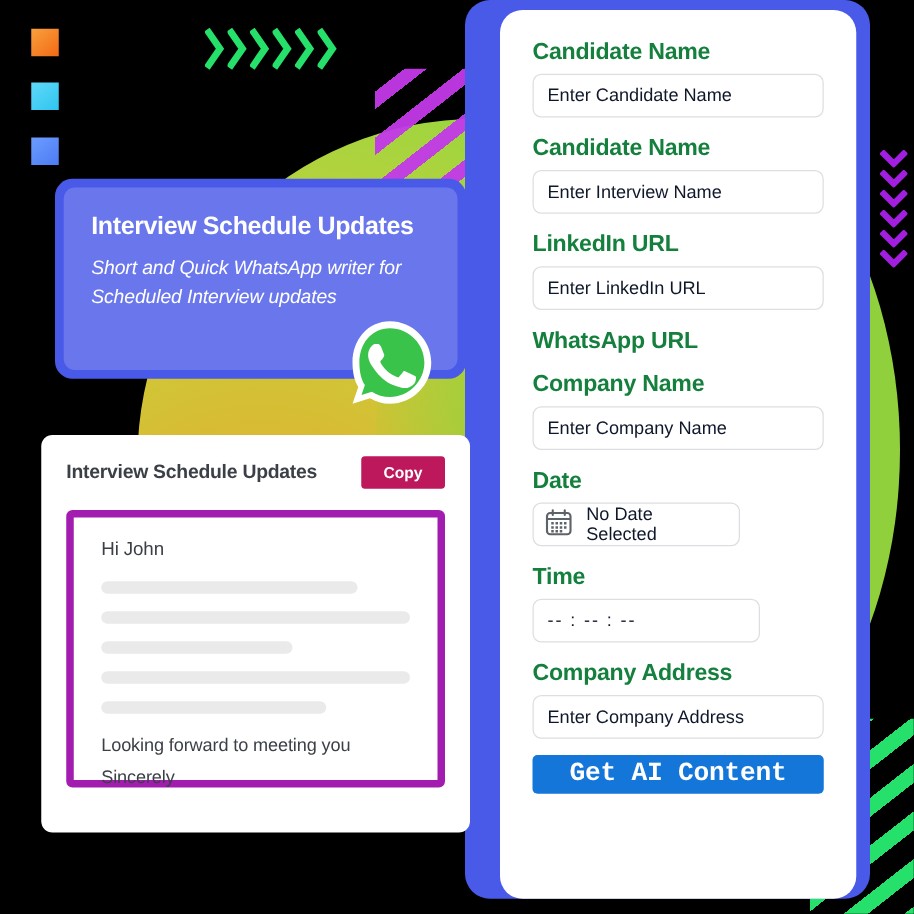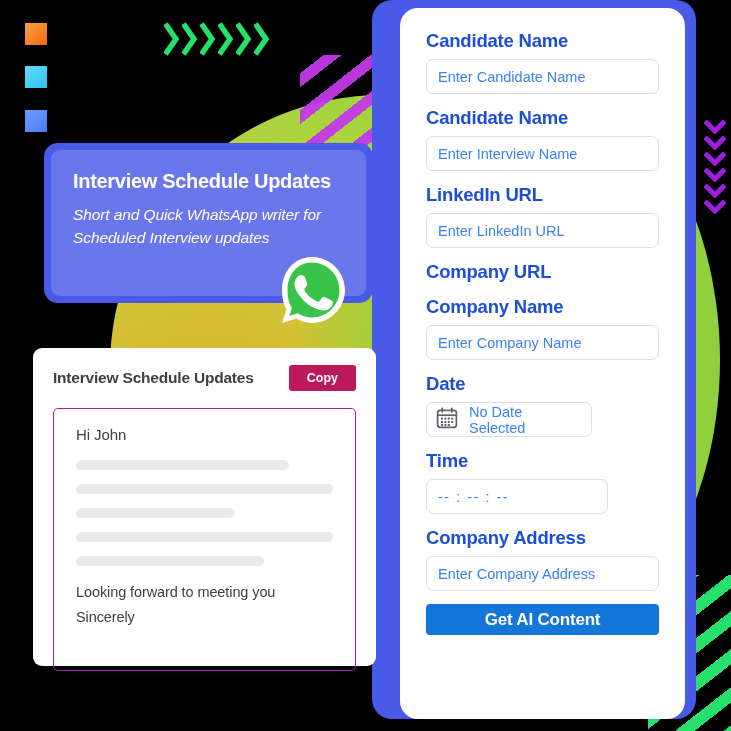--- a/index.html
+++ b/index.html
@@ -66,37 +66,37 @@
   .form-card {
     position:absolute; left:400px; top:8px;
     width:285px; height:711px;
     background:#fff;
     border-radius:18px;
     padding:22px 26px 0 26px;
     overflow:hidden;
   }
   .field { margin-bottom:13px; }
   .field-label {
-    font-size:18.5px; font-weight:bold; color:#1d4ed8;
+    font-size:18.5px; font-weight:bold; color:#15803d;
     letter-spacing:-.2px; margin-bottom:7px;
   }
   .field-input {
     height:35px; border:1px solid #dcdee1; border-radius:7px;
     display:flex; align-items:center; padding:0 11px;
-    font-size:14.5px; color:#3b82f6; background:#fff;
+    font-size:14.5px; color:#0f172a; background:#fff;
   }
   .field-input.with-icon { width:166px; gap:11px; padding-left:9px; }
   .field-input.time { width:182px; letter-spacing:1.5px; }
   .cal-icon { flex:0 0 auto; }
   .submit-btn {
     margin-top:6px;
     width:100%; height:31px;
     background:#1376d8; color:#fff; border:none; border-radius:4px;
-    font-size:17px; font-weight:bold; letter-spacing:-.2px;
-    font-family:Liberation Sans, sans-serif;
+    font-size:21px; font-weight:bold; letter-spacing:-.2px;
+    font-family:Liberation Mono, monospace;
     display:flex; align-items:center; justify-content:center;
     cursor:pointer;
   }
 
   
   .promo-outer {
     position:absolute; left:44px; top:143px;
     width:329px; height:160px;
     background:#4a5ae8;
     border-radius:14px;
@@ -129,22 +129,22 @@
     margin-bottom:17px;
   }
   .preview-title { font-size:15.5px; font-weight:bold; color:#3b3f46; letter-spacing:-.2px; }
   .copy-btn {
     background:#be185d; color:#fff; border:none;
     font-family:"Liberation Sans", sans-serif;
     font-size:12.5px; font-weight:bold;
     padding:6px 18px; border-radius:3px; cursor:pointer;
   }
   .preview-body {
-    border:1px solid #a21caf; border-radius:5px;
-    height:263px; padding:17px 22px;
+    border:6px solid #a21caf; border-radius:5px;
+    height:222px; padding:17px 22px;
   }
   .msg-greet { font-size:15px; color:#3b3f46; margin-bottom:17px; letter-spacing:-.1px; }
   .skel { height:10px; background:#eaeaea; border-radius:6px; margin-bottom:14px; }
   .msg-foot { font-size:14.5px; color:#3b3f46; line-height:1.72; margin-top:4px; letter-spacing:-.1px; }
 </style>
 </head>
 <body>
 
 <div class="stage">
 
@@ -213,21 +213,21 @@
       <div class="field-label">Candidate Name</div>
       <div class="field-input">Enter Interview Name</div>
     </div>
 
     <div class="field">
       <div class="field-label">LinkedIn URL</div>
       <div class="field-input">Enter LinkedIn URL</div>
     </div>
 
     <div class="field">
-      <div class="field-label">Company URL</div>
+      <div class="field-label">WhatsApp URL</div>
     </div>
 
     <div class="field">
       <div class="field-label">Company Name</div>
       <div class="field-input">Enter Company Name</div>
     </div>
 
     <div class="field">
       <div class="field-label">Date</div>
       <div class="field-input with-icon">

